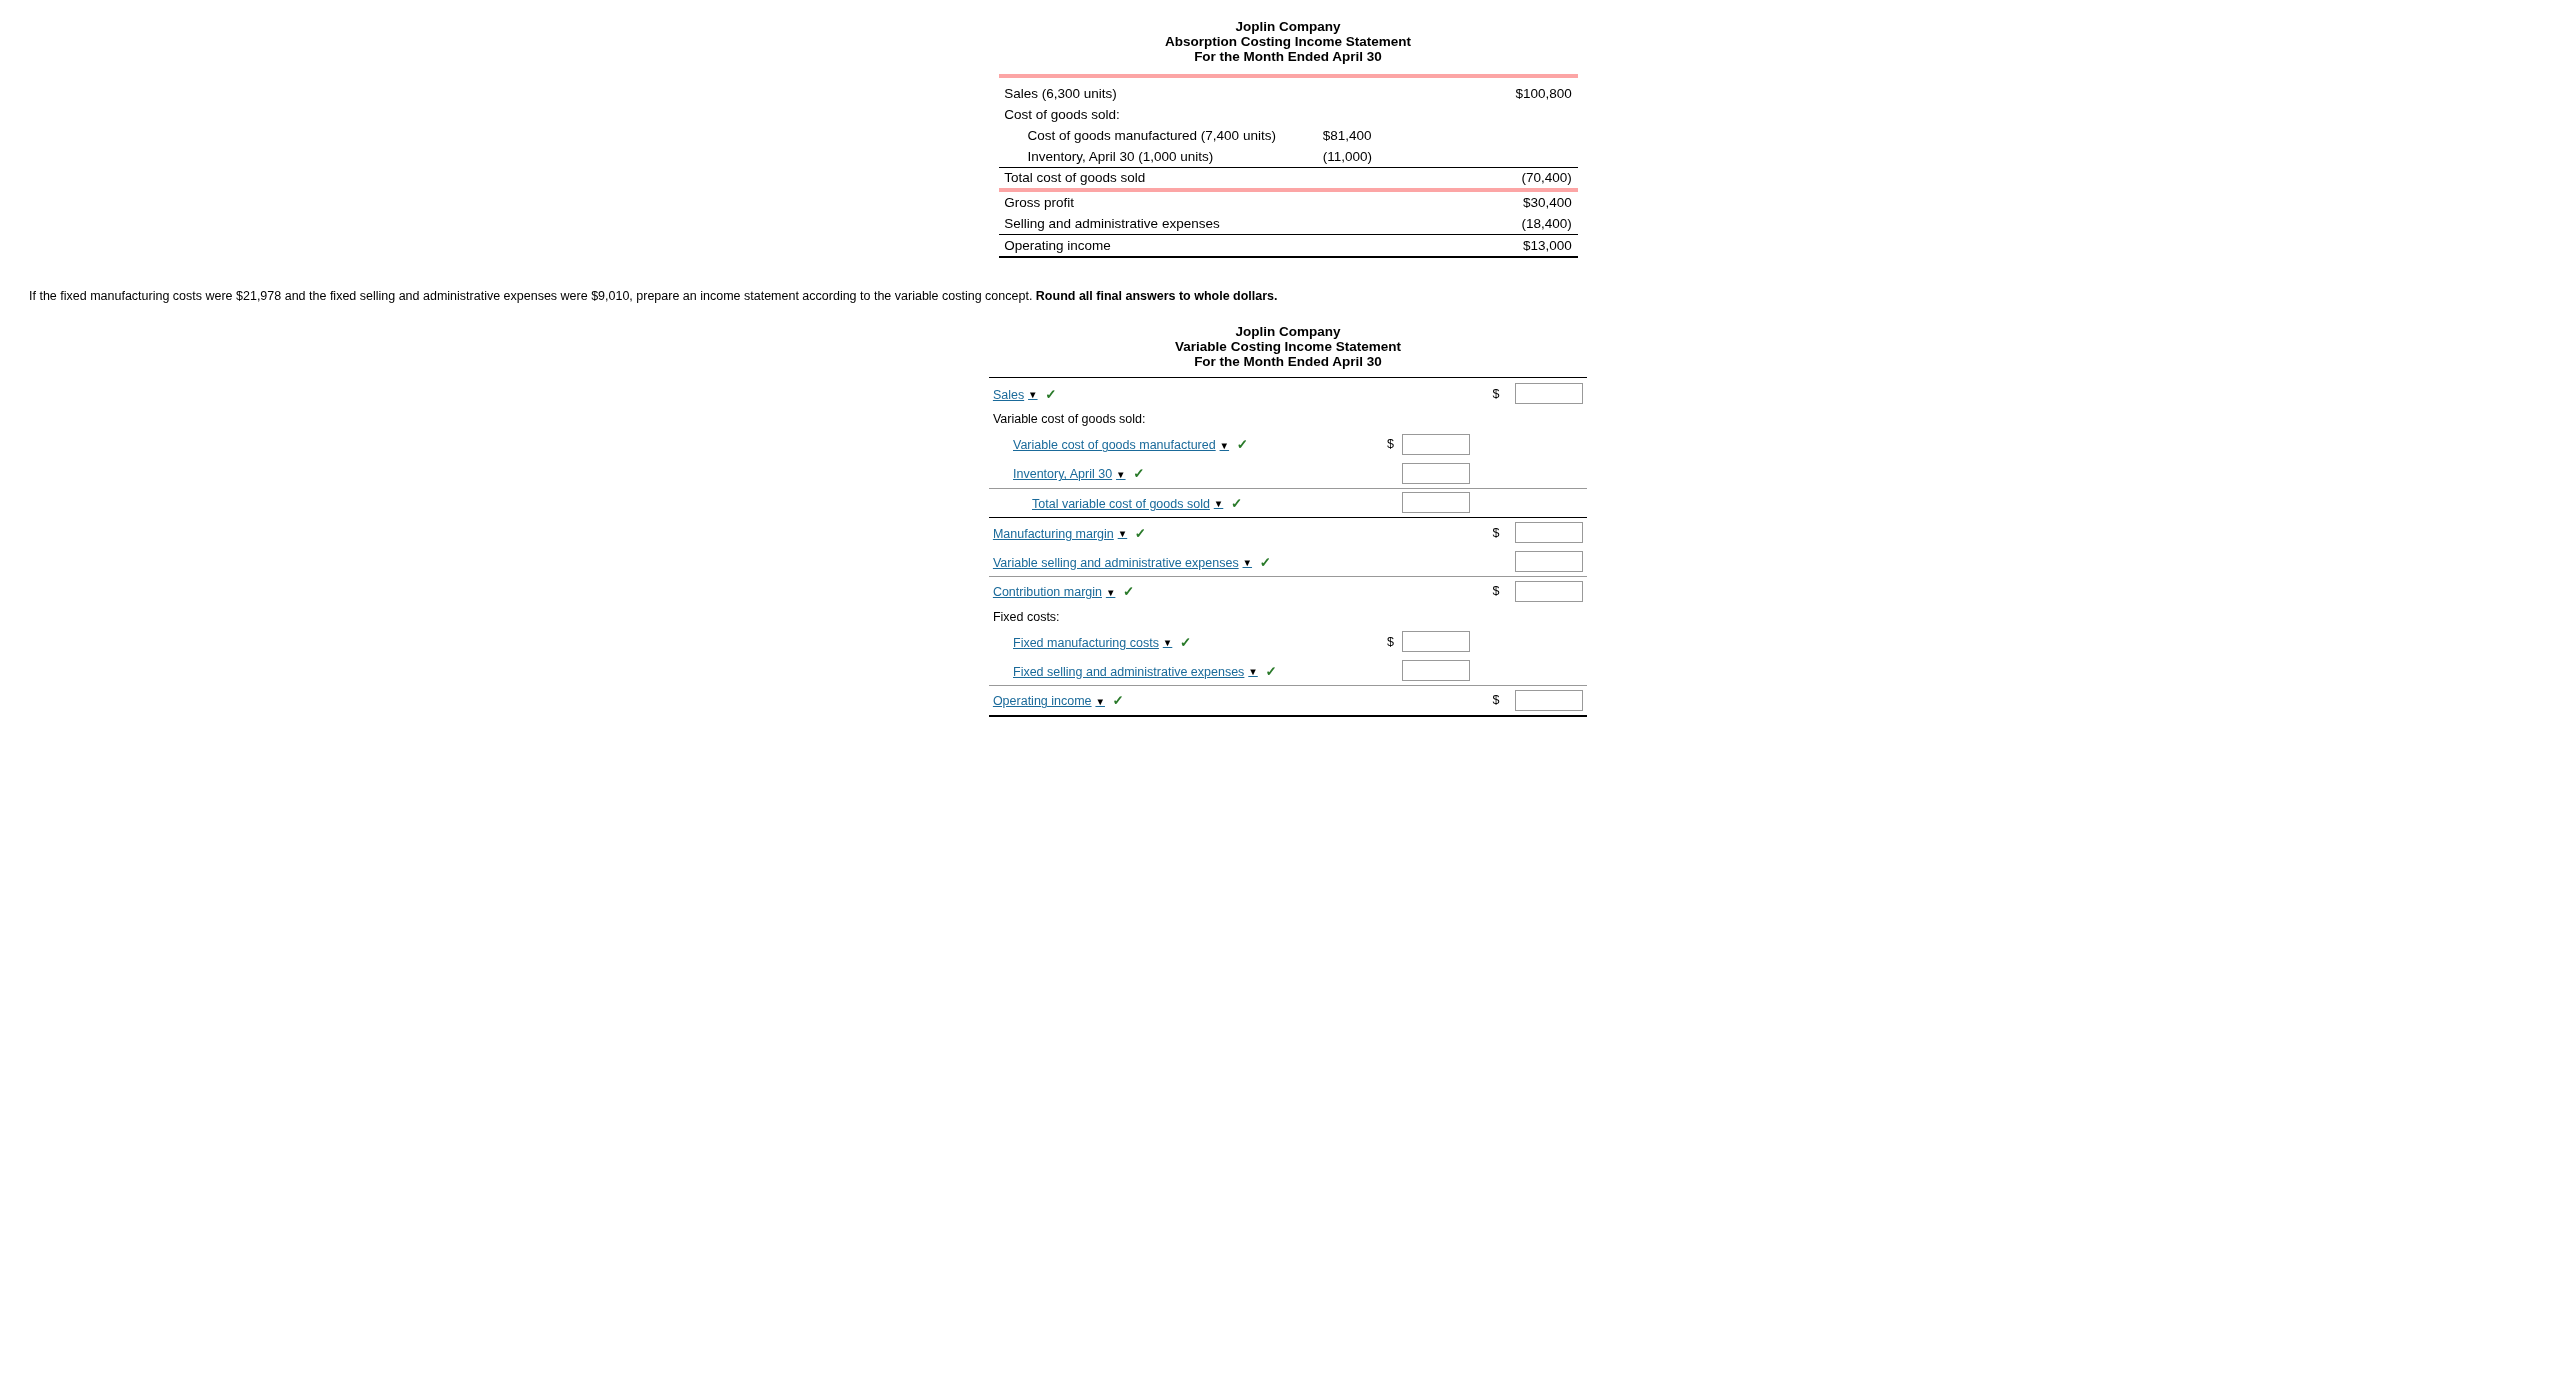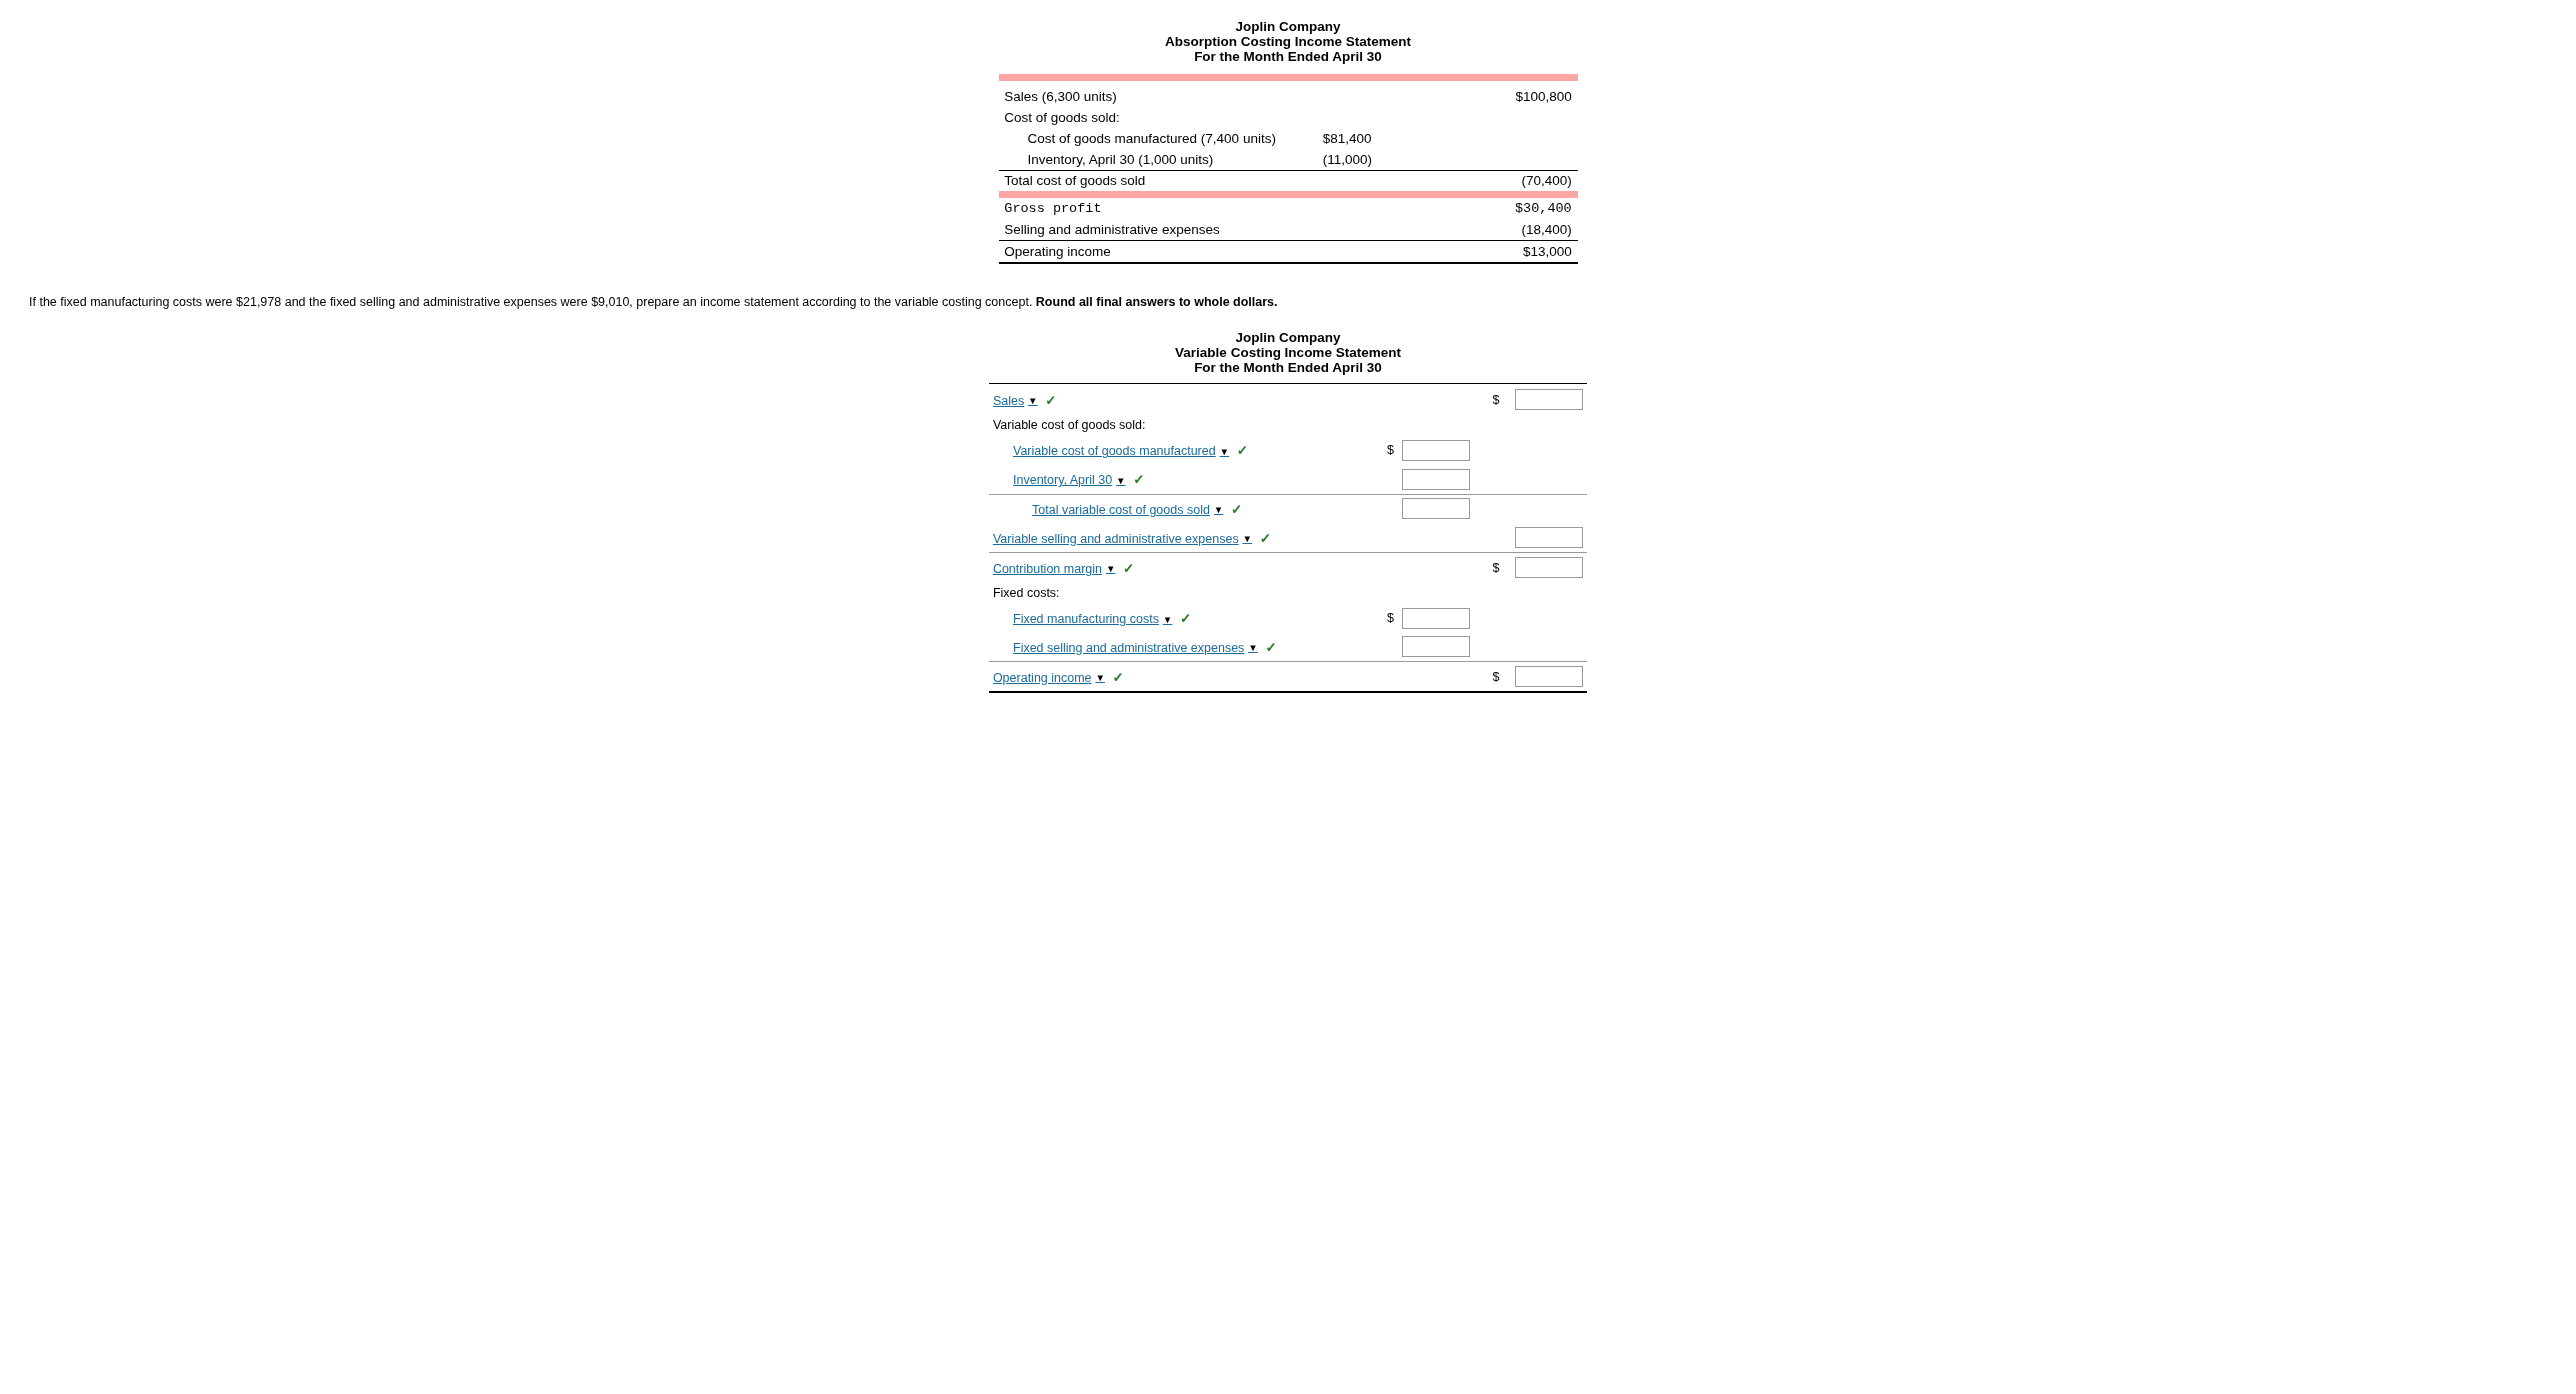--- a/index.html
+++ b/index.html
@@ -23,21 +23,21 @@
       border-collapse: collapse;
       margin-top: 9.6px;
     }
     .abs-table td {
       padding: 2.9px 5.8px;
       vertical-align: bottom;
     }
     .abs-table .col1 { width: 55%; }
     .abs-table .col2 { width: 22%; text-align: left; }
     .abs-table .col3 { width: 23%; text-align: right; }
-    .top-border td { border-top: 7px solid #fca5a5; font-family: Liberation Mono, monospace; }
+    .top-border td { border-top: 4px solid #fca5a5; }
     .bottom-border td { border-bottom: 1px solid #000; }
     .double-border td { border-bottom: 2.9px double #000; }
     .indent1 td.col1 { padding-left: 29px; }
 
     
     .instruction {
       font-size: 12.5px;
       margin: 19px 0 19px 0;
       line-height: 1.5;
     }
@@ -243,20 +243,35 @@
           <span class="check-green">✓</span>
         </td>
         <td></td>
         <td style="text-align:right;">
           <input class="input-box" type="text" style="width: 68px;">
         </td>
         <td></td>
         <td></td>
       </tr>
 
+      <tr style="border-top: 1px solid #000;">
+        <td class="label-cell">
+          <span class="dropdown-link">
+            <span>Manufacturing margin</span>
+            <span class="dropdown-arrow">▼</span>
+          </span>
+          <span class="check-green">✓</span>
+        </td>
+        <td></td>
+        <td></td>
+        <td style="font-size:12.5px; text-align:right; width:5%;">$</td>
+        <td style="width:14%; text-align:right;">
+          <input class="input-box" type="text" style="width: 68px;">
+        </td>
+      </tr>
 
       <tr style="border-bottom: 1px solid #999;">
         <td class="label-cell">
           <span class="dropdown-link">
             <span>Variable selling and administrative expenses</span>
             <span class="dropdown-arrow">▼</span>
           </span>
           <span class="check-green">✓</span>
         </td>
         <td></td>

